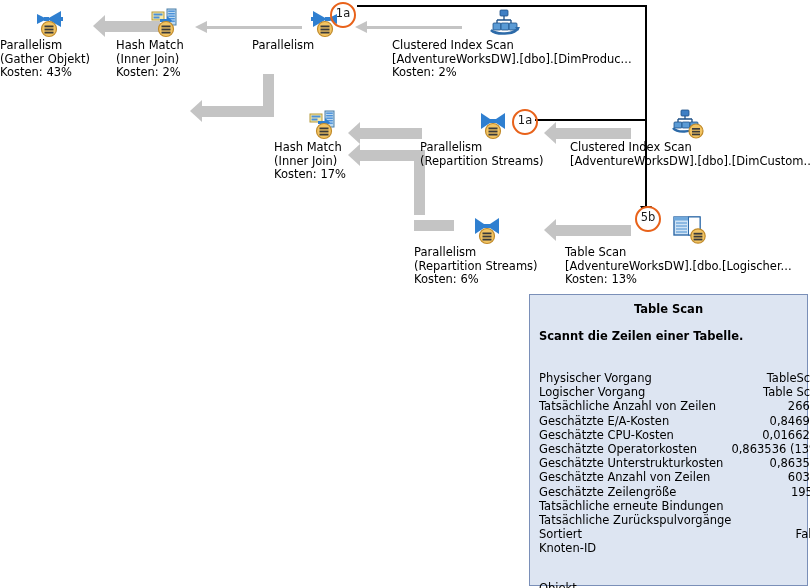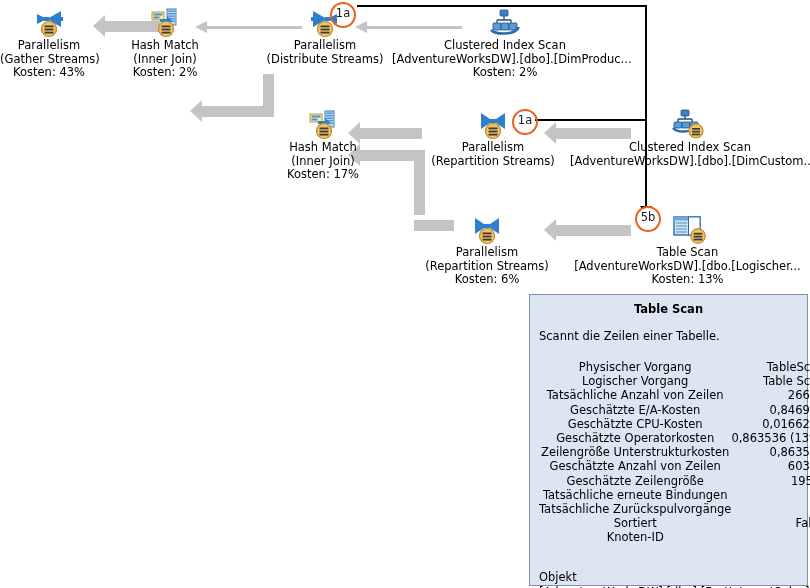--- a/index.html
+++ b/index.html
@@ -8,21 +8,21 @@
     width:810px;height:588px;
     background:#ffffff;
     font-family:"DejaVu Sans","Liberation Sans",sans-serif;
     color:#000000;
     overflow:hidden;
     position:relative;
   }
   #plan{position:absolute;left:0;top:0;width:810px;height:588px;}
 
   
-  .node{position:absolute;text-align:center;}
+  .node{position:absolute;text-align:left;}
   .node .icon-wrap{
     position:relative;height:34px;display:flex;align-items:center;justify-content:center;
   }
   .node .labels{
     font-size:11.5px;line-height:13.6px;color:#000;white-space:nowrap;
   }
   .node .labels div{white-space:nowrap;}
 
   
   .badge{
@@ -57,24 +57,24 @@
     background:#dde5f2;
     border:1px solid #7a8fb8;
     box-sizing:border-box;
     font-size:11.5px;
     color:#000;
     padding:7px 9px 0 9px;
   }
   #tooltip .tt-title{
     text-align:center;font-weight:bold;font-size:11.5px;margin-bottom:13px;
   }
-  #tooltip .tt-desc{margin-bottom:17px;}
+  #tooltip .tt-desc{margin-bottom:28px;font-weight:bold;}
   #tooltip table{width:100%;border-collapse:collapse;font-size:11.5px;}
   #tooltip td{padding:0;line-height:14.2px;vertical-align:top;}
-  #tooltip td.k{text-align:center;white-space:nowrap;}
+  #tooltip td.k{text-align:left;white-space:nowrap;}
   #tooltip td.v{text-align:right;white-space:nowrap;}
   #tooltip .tt-obj-h{font-weight:normal;margin-top:25px;}
   #tooltip .tt-obj-v{margin-top:1px;white-space:nowrap;}
 
   
   .ico{display:block;}
 </style>
 </head>
 <body>
 
@@ -127,21 +127,21 @@
           <rect x="13" y="11" width="5" height="4" fill="#2f7fd0"></rect>
           <circle cx="18" cy="23" r="7.5" fill="#f2c463" stroke="#c08a2a" stroke-width="1.2"></circle>
           <rect x="13.5" y="19.5" width="9" height="1.8" fill="#3a3a3a"></rect>
           <rect x="13.5" y="22.6" width="9" height="1.8" fill="#3a3a3a"></rect>
           <rect x="13.5" y="25.7" width="9" height="1.8" fill="#3a3a3a"></rect>
         </g>
       </svg>
     </div>
     <div class="labels">
       <div>Parallelism</div>
-      <div>(Gather Streams)</div>
+      <div>(Gather Objekt)</div>
       <div>Kosten: 43%</div>
     </div>
   </div>
 
   <div class="node" style="left:116px;top:5px;width:98px;">
     <div class="icon-wrap">
       <svg class="ico" width="36" height="32" viewBox="0 0 36 32">
         <g>
           <rect x="5" y="6" width="12" height="8" fill="#f6e9a8" stroke="#b59a3c" stroke-width="1"></rect>
           <rect x="6.5" y="7.5" width="9" height="2" fill="#4a90d9"></rect>
@@ -178,21 +178,20 @@
           <rect x="18" y="11" width="5" height="4" fill="#2f7fd0"></rect>
           <circle cx="18" cy="23" r="7.5" fill="#f2c463" stroke="#c08a2a" stroke-width="1.2"></circle>
           <rect x="13.5" y="19.5" width="9" height="1.8" fill="#3a3a3a"></rect>
           <rect x="13.5" y="22.6" width="9" height="1.8" fill="#3a3a3a"></rect>
           <rect x="13.5" y="25.7" width="9" height="1.8" fill="#3a3a3a"></rect>
         </g>
       </svg>
     </div>
     <div class="labels">
       <div>Parallelism</div>
-      <div>(Distribute Streams)</div>
     </div>
   </div>
   <div class="badge" style="left:330px;top:2px;">1a</div>
 
   <div class="node" style="left:392px;top:5px;width:226px;">
     <div class="icon-wrap">
       <svg class="ico" width="36" height="30" viewBox="0 0 36 30">
         <g>
           <rect x="13" y="3" width="8" height="6" rx="1" fill="#3f7fc4" stroke="#1c4f86" stroke-width="0.8"></rect>
           <path d="M17 9 L17 13 M17 13 L10 13 M17 13 L24 13 M10 13 L10 16 M24 13 L24 16" stroke="#1c4f86" stroke-width="1.3" fill="none"></path>
@@ -357,21 +356,21 @@
           </tr>
           <tr>
             <td class="k">Geschätzte CPU-Kosten</td>
             <td class="v">0,0166291</td>
           </tr>
           <tr>
             <td class="k">Geschätzte Operatorkosten</td>
             <td class="v">0,863536 (13%)</td>
           </tr>
           <tr>
-            <td class="k">Zeilengröße Unterstrukturkosten</td>
+            <td class="k">Geschätzte Unterstrukturkosten</td>
             <td class="v">0,863536</td>
           </tr>
           <tr>
             <td class="k">Geschätzte Anzahl von Zeilen</td>
             <td class="v">60398</td>
           </tr>
           <tr>
             <td class="k">Geschätzte Zeilengröße</td>
             <td class="v">195 B</td>
           </tr>

